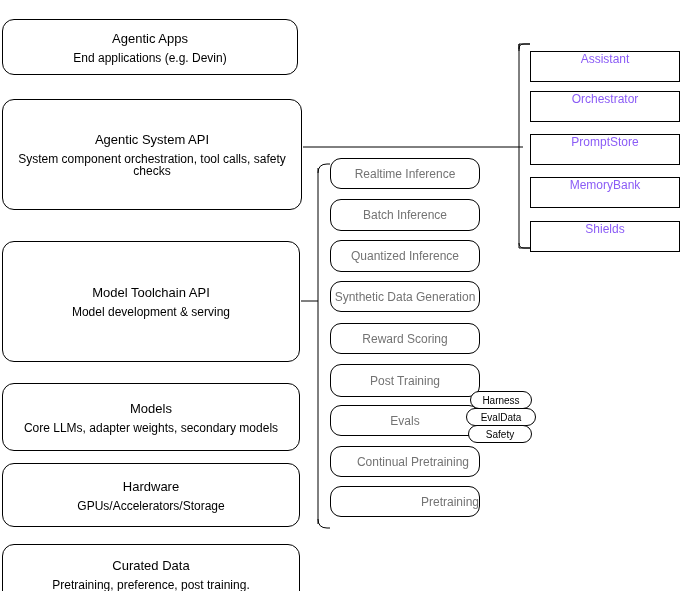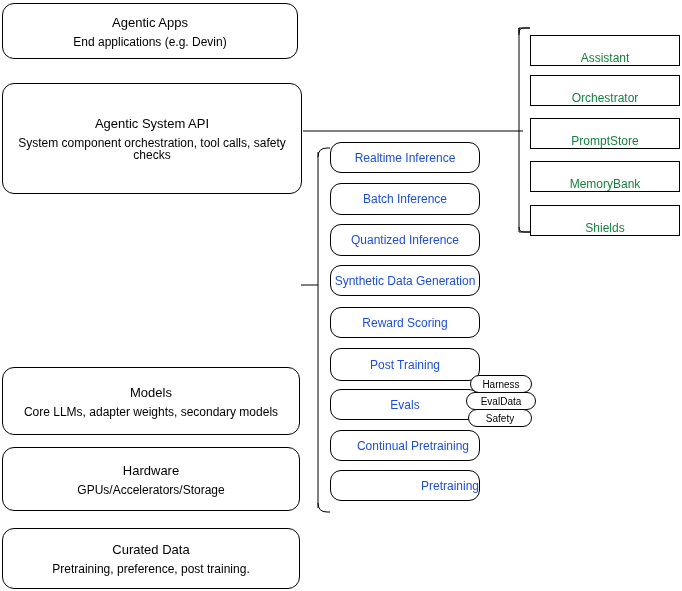--- a/index.html
+++ b/index.html
@@ -9,21 +9,21 @@
   }
   body {
     width: 682px;
     height: 591px;
     position: relative;
     font-family: "Liberation Sans", sans-serif;
     overflow: hidden;
   }
   #canvas {
     position: absolute;
-    left: 0; top: 0;
+    left: 0; top: 16px;
     width: 682px;
     height: 436px;
   }
   .box {
     position: absolute;
     box-sizing: border-box;
     border: 1px solid #000000;
     background: #ffffff;
     display: flex;
     flex-direction: column;
@@ -48,32 +48,32 @@
   .pill {
     position: absolute;
     box-sizing: border-box;
     border: 1px solid #000000;
     background: #ffffff;
     border-radius: 11px;
     display: flex;
     align-items: center;
     justify-content: center;
     font-size: 12px;
-    color: #1d4ed8;
+    color: #737373;
   }
   .rect {
     position: absolute;
     box-sizing: border-box;
     border: 1px solid #000000;
     background: #ffffff;
     display: flex;
-    align-items: flex-end;
+    align-items: flex-start;
     justify-content: center;
     font-size: 12px;
-    color: #15803d;
+    color: #8b5cf6;
   }
   .smallpill {
     position: absolute;
     box-sizing: border-box;
     border: 1px solid #000000;
     background: #ffffff;
     border-radius: 9px;
     display: flex;
     align-items: center;
     justify-content: center;
@@ -114,20 +114,24 @@
   <div class="box stack-box" style="left:2px; top:3px; width:296px; height:56px;">
     <div class="stack-title">Agentic Apps</div>
     <div class="stack-sub">End applications (e.g. Devin)</div>
   </div>
 
   <div class="box stack-box" style="left:2px; top:83px; width:300px; height:111px;justify-content:center;">
     <div class="stack-title">Agentic System API</div>
     <div class="stack-sub">System component orchestration, tool calls, safety checks</div>
   </div>
 
+  <div class="box stack-box" style="left:2px; top:225px; width:298px; height:121px;">
+    <div class="stack-title">Model Toolchain API</div>
+    <div class="stack-sub">Model development &amp; serving</div>
+  </div>
 
   <div class="box stack-box" style="left:2px; top:367px; width:298px; height:68px;">
     <div class="stack-title">Models</div>
     <div class="stack-sub">Core LLMs, adapter weights, secondary models</div>
   </div>
 
   <div class="box stack-box" style="left:2px; top:528px; width:298px; height:61px;">
     <div class="stack-title">Curated Data</div>
     <div class="stack-sub">Pretraining, preference, post training.</div>
   </div>

